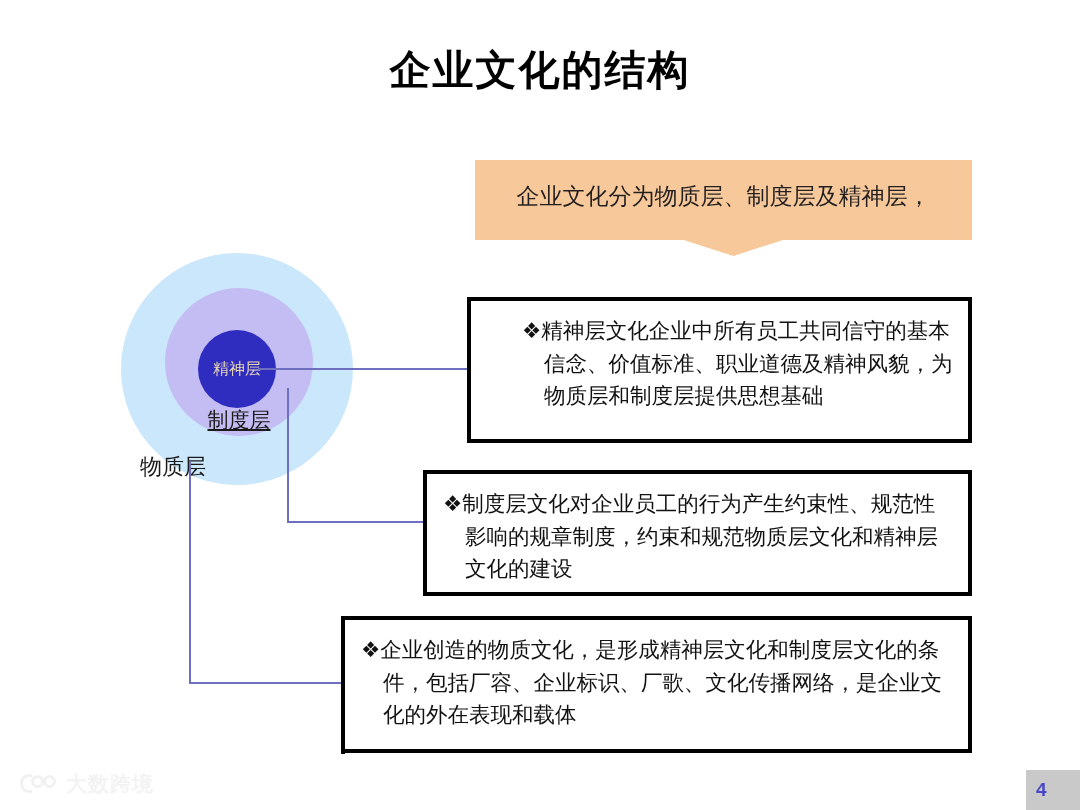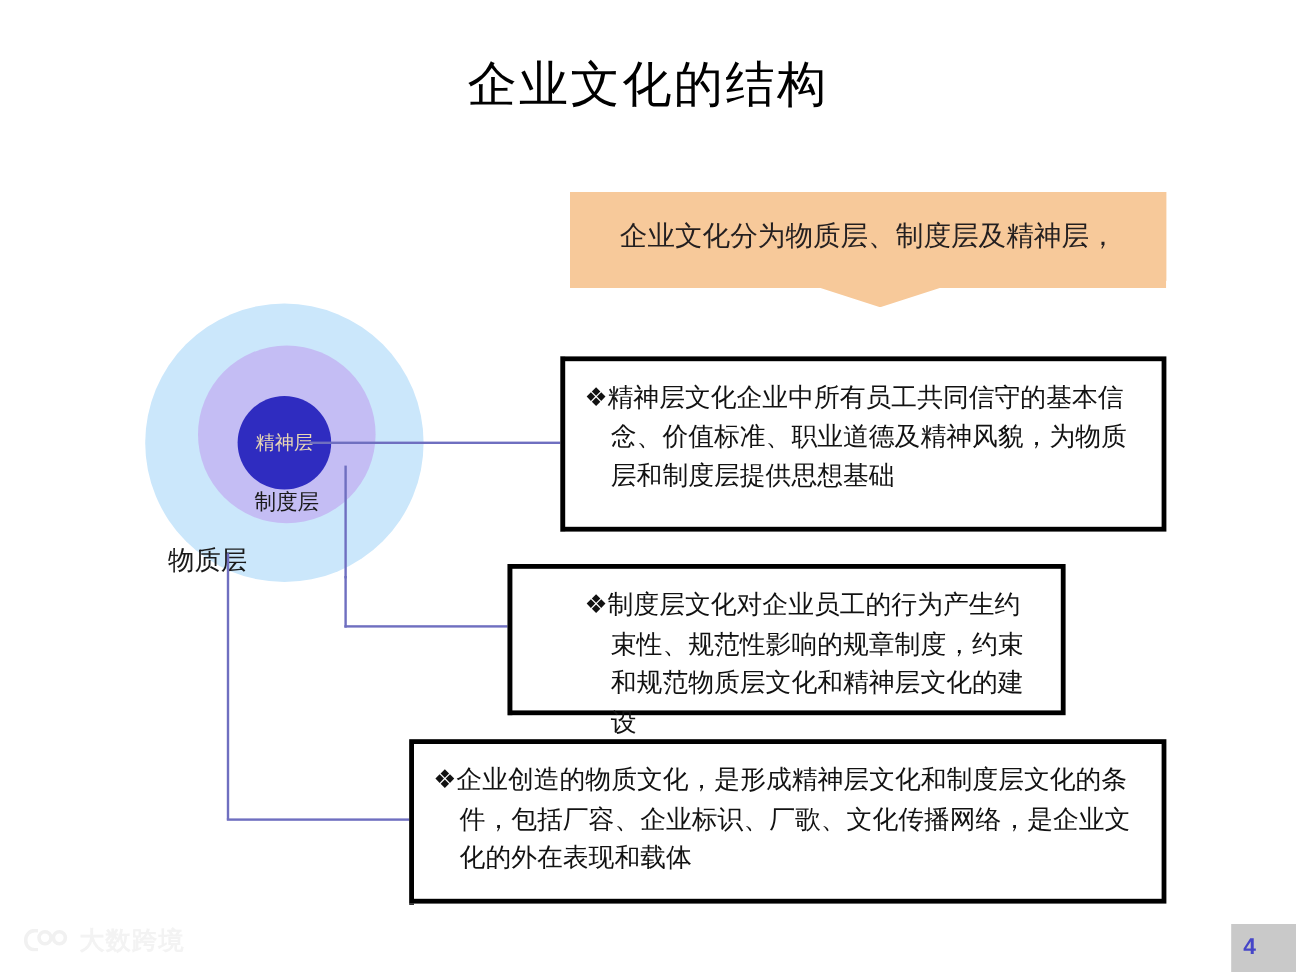--- a/index.html
+++ b/index.html
@@ -21,21 +21,21 @@
   }
 
   
   .slide-title {
     position: absolute;
     left: 0;
     top: 47px;
     width: 1080px;
     text-align: center;
     font-family: "Liberation Sans", "DejaVu Sans", sans-serif;
-    font-weight: normal;
+    font-weight: bold;
     font-size: 41px;
     letter-spacing: 2px;
     color: #000000;
     line-height: 1.15;
   }
 
   
   .callout {
     position: absolute;
     left: 475px;
@@ -118,22 +118,23 @@
     font-size: 16px;
     color: #e8d7b4;
     font-family: "Liberation Serif", "DejaVu Serif", serif;
   }
   .label-middle {
     position: absolute;
     left: 165px;
     top: 406px;
     width: 148px;
     text-align: center;
-    font-size: 18px;
+    font-size: 21px;
     color: #1a1a1a;
+    text-decoration: underline;
   }
   .label-outer {
     position: absolute;
     left: 140px;
     top: 452px;
     width: 190px;
     font-size: 22px;
     color: #1a1a1a;
   }
 
@@ -153,22 +154,22 @@
     background: #ffffff;
   }
   .box-text {
     font-size: 21.5px;
     line-height: 1.52;
     color: #121212;
     padding: 14px 14px 12px 16px;
     text-indent: -22px;
     padding-left: 38px;
   }
-  .box1 { left: 467px; top: 297px; width: 505px; height: 146px; }
-  .box2 { left: 423px; top: 470px; width: 465px; height: 126px; padding-left: 44px; }
+  .box1 { left: 467px; top: 297px; width: 505px; height: 146px; padding-left: 35px; }
+  .box2 { left: 423px; top: 470px; width: 549px; height: 126px; }
   .box3 { left: 341px; top: 616px; width: 631px; height: 137px; }
 
   
   .watermark {
     position: absolute;
     left: 18px;
     top: 770px;
     display: flex;
     align-items: center;
     gap: 8px;

